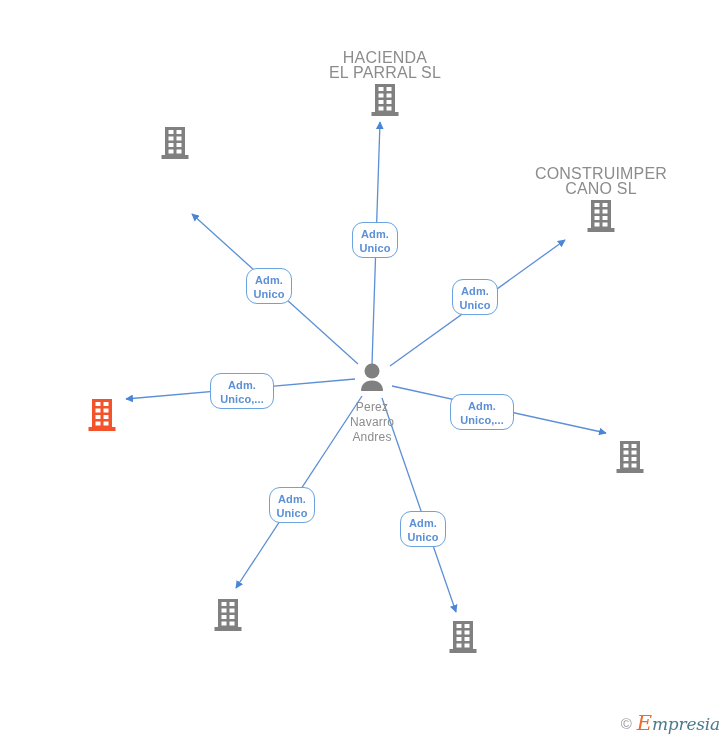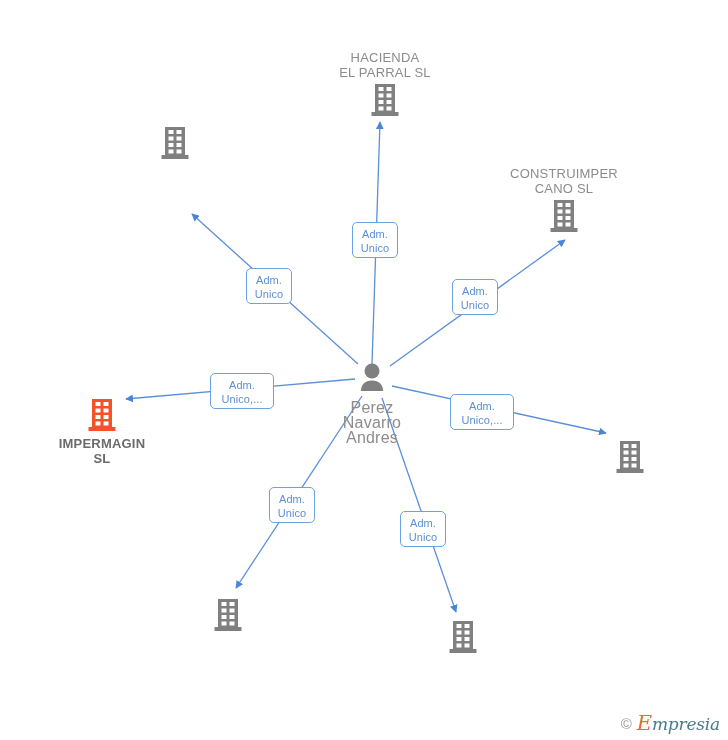--- a/index.html
+++ b/index.html
@@ -26,61 +26,62 @@
     pointer-events: none;
   }
   .node {
     position: absolute;
     width: 190px;
     margin-left: -95px;
     text-align: center;
     line-height: 15px;
   }
   .node-label {
-    font-size: 13px;
+    font-size: 16px;
     color: #8c8c8c;
     letter-spacing: 0.2px;
     white-space: pre-line;
   }
   .node.focus .node-label {
     color: #6b6b6b;
     font-weight: bold;
   }
   .node.person .node-label {
     color: #8c8c8c;
-    font-size: 16px;
+    font-size: 12px;
   }
   .icon-wrap {
     display: block;
     height: 34px;
     line-height: 0;
   }
   .icon-wrap svg {
     display: inline-block;
     vertical-align: top;
   }
   .node.label-top .node-label {
     margin-bottom: 3px;
   }
   .node.label-bottom .node-label {
     margin-top: 4px;
   }
   .edge-chip {
     position: absolute;
     box-sizing: border-box;
     border: 1px solid #6aa3e0;
-    border-radius: 5px;
+    border-radius: 11px;
     background: #ffffff;
     color: #5b8fd6;
     font-size: 11px;
     line-height: 14px;
     text-align: center;
     padding: 4px 5px 5px 5px;
     white-space: pre-line;
     letter-spacing: 0.1px;
+    font-weight: bold;
   }
   #watermark {
     position: absolute;
     right: 8px;
     bottom: 6px;
     display: flex;
     align-items: center;
     gap: 5px;
     user-select: none;
   }
@@ -149,21 +150,21 @@
             <rect x="8.5" y="4" width="5" height="4" fill="#fff"></rect>
             <rect x="16.5" y="4" width="5" height="4" fill="#fff"></rect>
             <rect x="8.5" y="10.5" width="5" height="4" fill="#fff"></rect>
             <rect x="16.5" y="10.5" width="5" height="4" fill="#fff"></rect>
             <rect x="8.5" y="17" width="5" height="4" fill="#fff"></rect>
             <rect x="16.5" y="17" width="5" height="4" fill="#fff"></rect>
             <rect x="8.5" y="23.5" width="5" height="4" fill="#fff"></rect>
             <rect x="16.5" y="23.5" width="5" height="4" fill="#fff"></rect>
           </svg></span>
       </div>
-      <div class="node label-top" style="left: 564px; top: 166px;">
+      <div class="node label-top" style="left: 601px; top: 166px;">
         <div class="node-label">CONSTRUIMPER
 CANO  SL</div>
         <span class="icon-wrap"><svg width="30" height="34" viewBox="0 0 30 34" xmlns="http://www.w3.org/2000/svg">
             <rect x="5" y="1" width="20" height="28" fill="#808080"></rect>
             <rect x="1.5" y="29" width="27" height="4" fill="#808080"></rect>
             <rect x="8.5" y="4" width="5" height="4" fill="#fff"></rect>
             <rect x="16.5" y="4" width="5" height="4" fill="#fff"></rect>
             <rect x="8.5" y="10.5" width="5" height="4" fill="#fff"></rect>
             <rect x="16.5" y="10.5" width="5" height="4" fill="#fff"></rect>
             <rect x="8.5" y="17" width="5" height="4" fill="#fff"></rect>
@@ -178,22 +179,20 @@
             <rect x="1.5" y="29" width="27" height="4" fill="#f4522b"></rect>
             <rect x="8.5" y="4" width="5" height="4" fill="#fff"></rect>
             <rect x="16.5" y="4" width="5" height="4" fill="#fff"></rect>
             <rect x="8.5" y="10.5" width="5" height="4" fill="#fff"></rect>
             <rect x="16.5" y="10.5" width="5" height="4" fill="#fff"></rect>
             <rect x="8.5" y="17" width="5" height="4" fill="#fff"></rect>
             <rect x="16.5" y="17" width="5" height="4" fill="#fff"></rect>
             <rect x="8.5" y="23.5" width="5" height="4" fill="#fff"></rect>
             <rect x="16.5" y="23.5" width="5" height="4" fill="#fff"></rect>
           </svg></span>
-        <div class="node-label">IMPERMAGIN
-SL</div>
       </div>
       <div class="node label-bottom" style="left: 630px; top: 440px;">
         <span class="icon-wrap"><svg width="30" height="34" viewBox="0 0 30 34" xmlns="http://www.w3.org/2000/svg">
             <rect x="5" y="1" width="20" height="28" fill="#808080"></rect>
             <rect x="1.5" y="29" width="27" height="4" fill="#808080"></rect>
             <rect x="8.5" y="4" width="5" height="4" fill="#fff"></rect>
             <rect x="16.5" y="4" width="5" height="4" fill="#fff"></rect>
             <rect x="8.5" y="10.5" width="5" height="4" fill="#fff"></rect>
             <rect x="16.5" y="10.5" width="5" height="4" fill="#fff"></rect>
             <rect x="8.5" y="17" width="5" height="4" fill="#fff"></rect>

